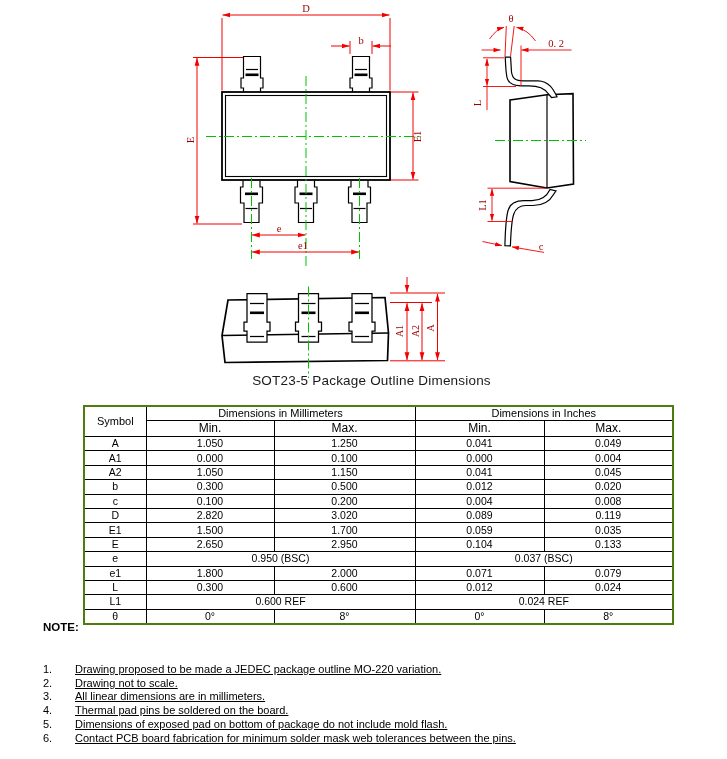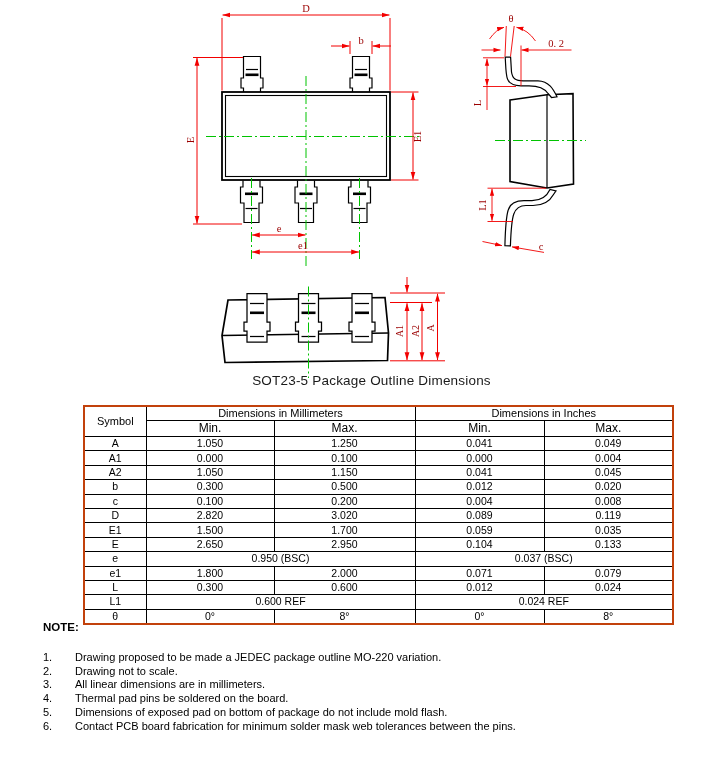--- a/index.html
+++ b/index.html
@@ -7,27 +7,27 @@
         font-family:"Liberation Sans", sans-serif;color:#000;}
   .drawing-svg{position:absolute;left:0;top:0;}
   .caption{position:absolute;left:10px;top:373px;width:723px;text-align:center;
            font-size:13.5px;color:#1a1a1a;letter-spacing:.2px;}
   .dim-table{position:absolute;left:83px;top:405px;border-collapse:collapse;table-layout:fixed;
              font-size:10.5px;}
   .dim-table td{border:1px solid #000;text-align:center;vertical-align:middle;
                 padding:0;height:13.4px;line-height:11px;}
   .dim-table tr.h1 td{height:13px;font-size:11px;}
   .dim-table tr.h2 td{height:15px;font-size:12px;}
-  .dim-table{border:2px solid #c2410c;}
+  .dim-table{border:2px solid #4d7c0f;}
   .notes{position:absolute;left:43px;top:621px;width:660px;}
-  .notes .note-head{font-weight:bold;font-size:11.5px;margin:0 0 18px 0;}
+  .notes .note-head{font-weight:bold;font-size:11.5px;margin:0 0 30px 0;}
   .notes ol{list-style:none;margin:0;padding:0;font-size:11px;}
   .notes li{display:flex;line-height:13.7px;}
   .notes .num{width:32px;flex:0 0 32px;}
-  .notes .txt{flex:1;}
+  .notes .txt{flex:1;text-decoration:underline;}
 </style>
 </head>
 <body>
 
 <div class="page">
 
   <svg class="drawing-svg" width="727" height="400" viewBox="0 0 727 400">
     <defs>
       <marker id="arw" viewBox="0 0 8 6" refX="7.7" refY="3" markerWidth="8" markerHeight="6" orient="auto-start-reverse">
         <path d="M8,3 L0,0.6 L0,5.4 Z" fill="#f20000"></path>

